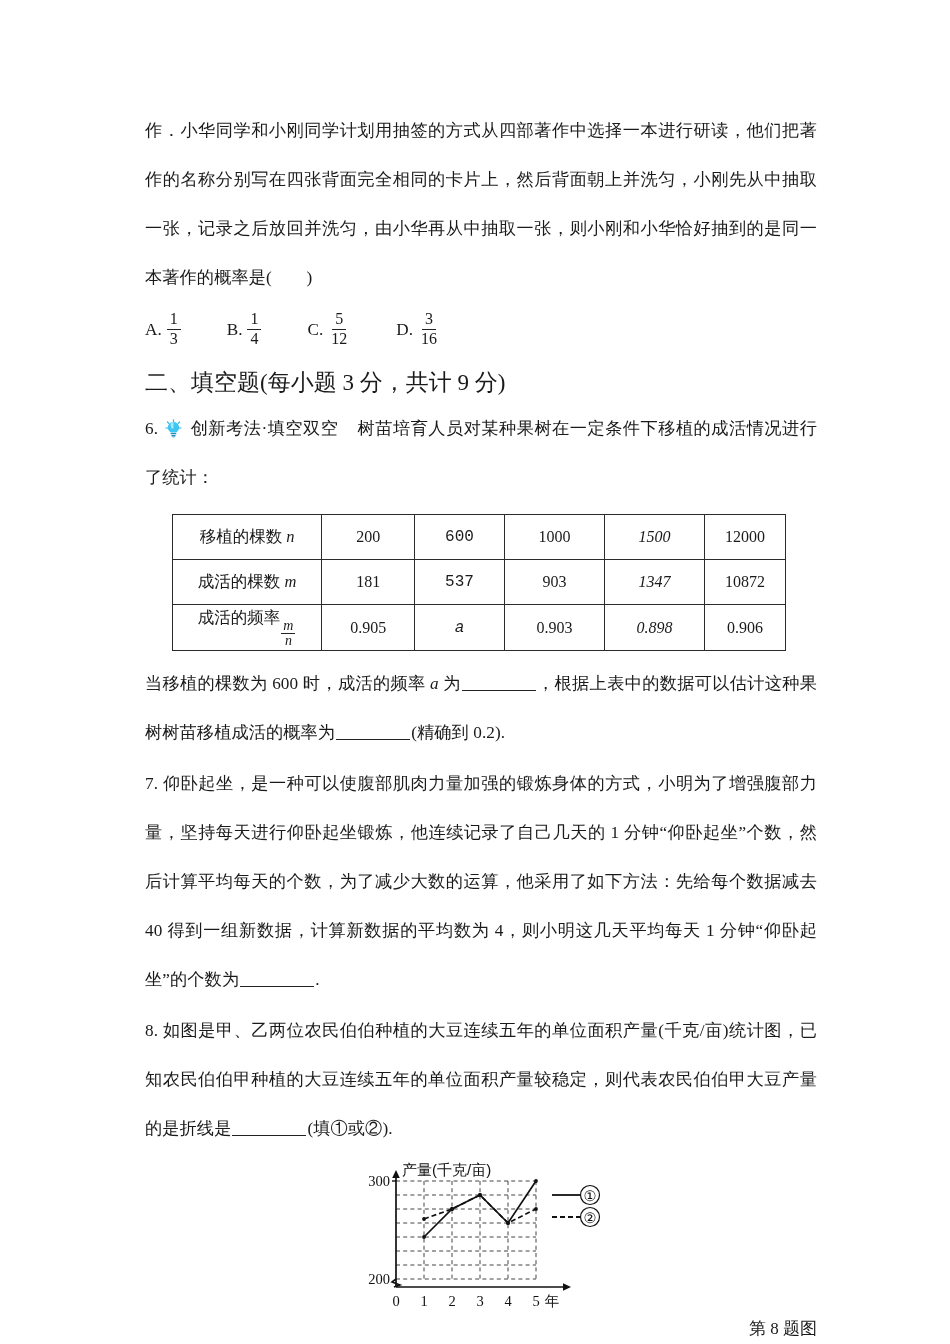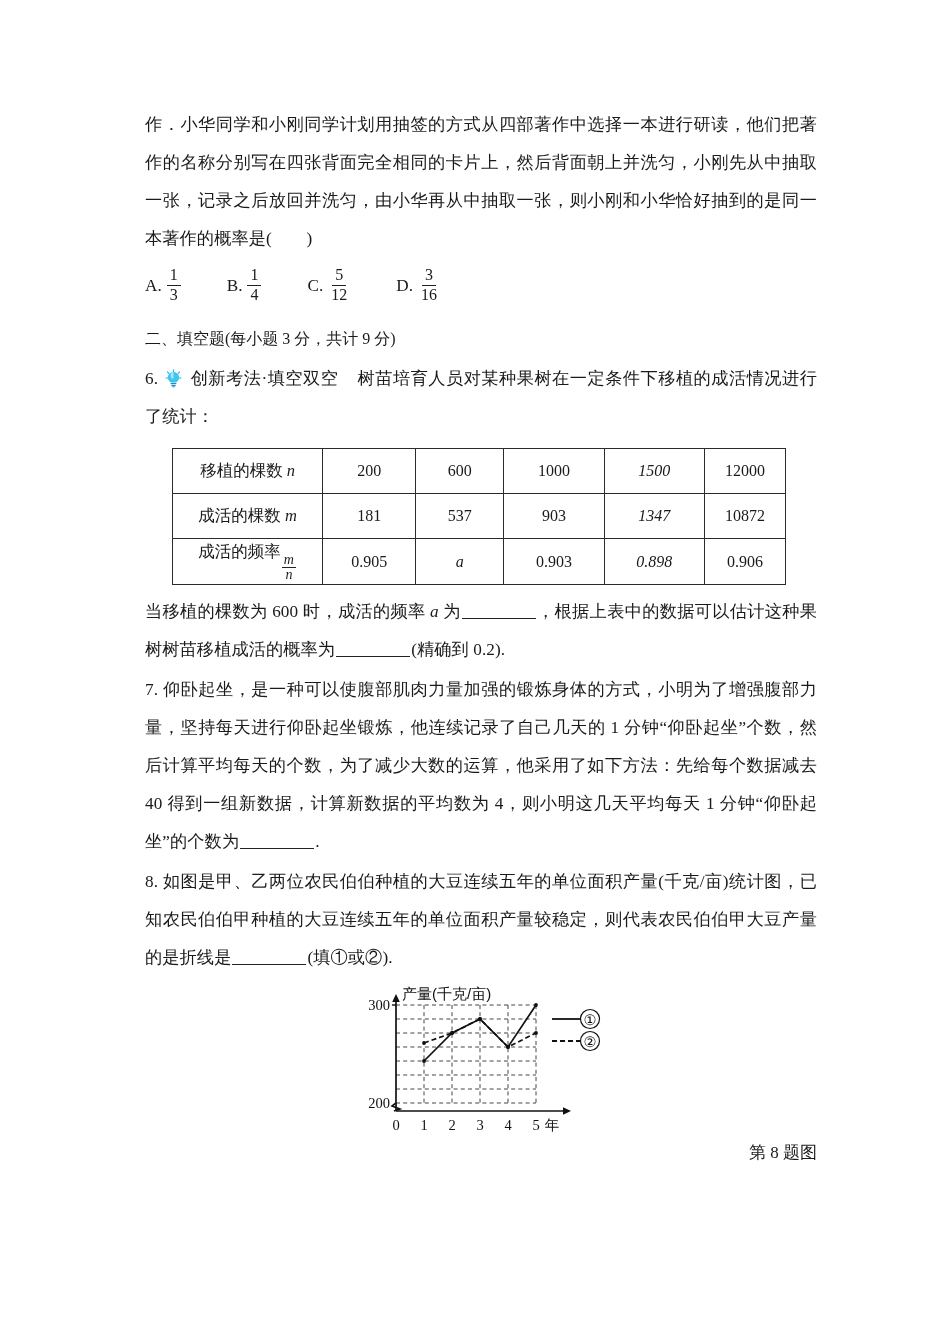--- a/index.html
+++ b/index.html
@@ -25,27 +25,27 @@
   .content {
     position: absolute;
     left: 145px;
     top: 104px;
     width: 672px;
   }
 
   
   .para {
     font-size: 17.2px;
-    line-height: 38px;
+    line-height: 49px;
     text-align: justify;
     text-justify: inter-ideograph;
     letter-spacing: 0.1px;
   }
   .section-head {
-    font-size: 16px;
+    font-size: 23px;
     line-height: 38px;
     margin-top: 6px;
   }
   .q-block { margin-top: 2px; }
 
   .blank {
     display: inline-block;
     border-bottom: 1.2px solid #222;
     width: 74px;
     height: 15px;
@@ -121,21 +121,21 @@
     border: 1px solid #2b2b2b;
     text-align: center;
     height: 40px;
     padding: 2px 20px;
   }
   table.stat td.rowhead {
     width: 168px;
     font-size: 16.5px;
   }
   table.stat td.c1 { width: 62px; }
-  table.stat td.c2 { width: 62px; }
+  table.stat td.c2 { width: 62px; font-family: Liberation Mono, monospace; }
   table.stat td.c3 { width: 74px; }
   table.stat td.c4 { width: 74px; font-style: italic; }
   table.stat td.c5 { width: auto; }
 
   
   .figure {
     margin-top: 8px;
     text-align: center;
   }
   .fig-caption {

